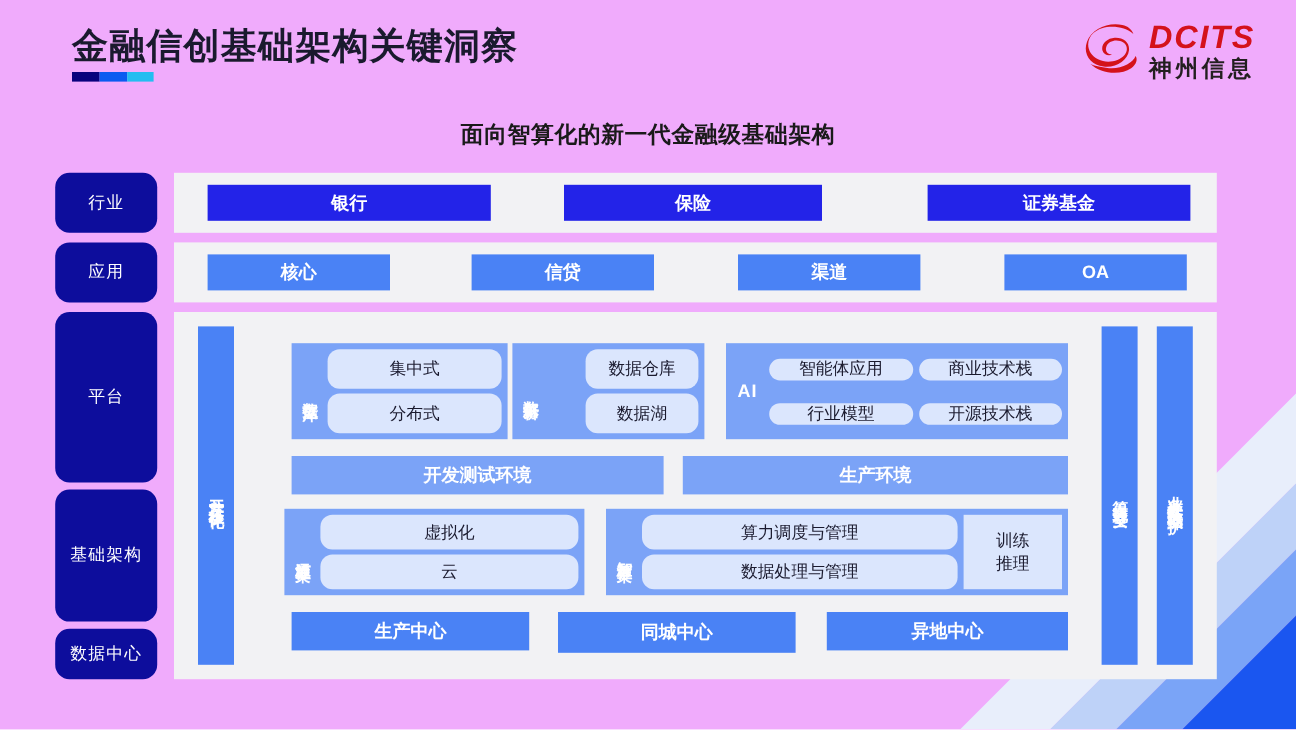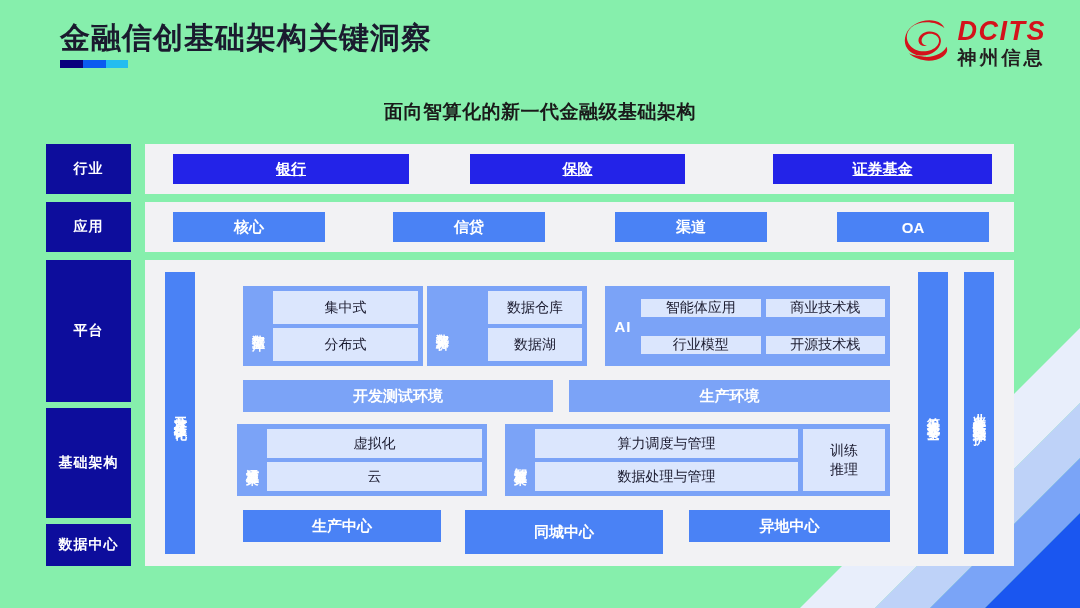--- a/index.html
+++ b/index.html
@@ -2,21 +2,21 @@
 <html><head>
 <meta charset="utf-8">
 <style>
   * { box-sizing: border-box; margin: 0; padding: 0; }
   html, body {
     width: 1080px; height: 608px;
     background: #ffffff;
     font-family: "Liberation Sans", "DejaVu Sans", sans-serif;
     overflow: hidden;
   }
-  #root { position: relative; width: 1080px; height: 608px; overflow: hidden; background:#86efac; }
+  #root { position: relative; width: 1080px; height: 608px; overflow: hidden; background:#f0abfc; }
 
   
   .deco { position:absolute; bottom:0; right:0; width:420px; height:300px; overflow:hidden; pointer-events:none; }
   .deco svg { position:absolute; bottom:0; right:0; }
 
   
   .header { position:absolute; left:0; top:0; width:1080px; height:90px; }
   .title {
     position:absolute; left:60px; top:18px;
     font-size:30px; font-weight:bold; color:#1a1a2e; letter-spacing:1px;
@@ -42,39 +42,39 @@
   }
 
   
   .diagram { position:absolute; left:46px; top:140px; width:968px; height:430px; }
 
   
   .side-label {
     position:absolute; left:0; width:85px;
     background:#0d0d9c; color:#ffffff;
     display:flex; align-items:center; justify-content:center;
-    font-size:14px; font-weight:bold; letter-spacing:1px;
+    font-size:14px; font-weight:normal; letter-spacing:1px;border-radius:12px;
   }
   .sl-industry  { top:4px;   height:50px; }
   .sl-app       { top:62px;  height:50px; }
   .sl-platform  { top:120px; height:142px; }
   .sl-infra     { top:268px; height:110px; }
   .sl-dc        { top:384px; height:42px; }
 
   
   .panel { position:absolute; left:99px; width:869px; background:#f2f2f4; }
   .p-industry { top:4px;  height:50px; }
   .p-app      { top:62px; height:50px; }
   .p-main     { top:120px; height:306px; }
 
   .chip {
     display:flex; align-items:center; justify-content:center;
     color:#ffffff; font-weight:bold; white-space:nowrap;
   }
-  .chip-industry { background:#2323e8; height:30px; font-size:15px;text-decoration:underline; }
+  .chip-industry { background:#2323e8; height:30px; font-size:15px; }
   .chip-app      { background:#4a82f5; height:30px; font-size:15px; }
 
   
   .devops {
     position:absolute; left:20px; top:12px; width:30px; height:282px;
     background:#4a82f5; color:#fff; font-size:13px; font-weight:bold;
     writing-mode:vertical-rl; text-orientation:upright;
     display:flex; align-items:center; justify-content:center; letter-spacing:2px;
   }
   .rightbar {
@@ -99,21 +99,21 @@
   }
   .group-label.horiz {
     writing-mode:horizontal-tb; text-orientation:mixed;
     width:26px; font-size:15px;
   }
   .group-items { flex:1; display:flex; flex-direction:column; gap:4px; }
   .group-row { flex:1; display:flex; gap:5px;align-items:center; }
   .cell {
     flex:1; background:#dbe6fd; color:#1a1a2e;
     display:flex; align-items:center; justify-content:center;
-    font-size:14px; white-space:nowrap;
+    font-size:14px; white-space:nowrap;border-radius:10px;
   }
 
   .wide-chip {
     position:absolute; background:#7ba3f7; color:#ffffff;
     display:flex; align-items:center; justify-content:center;
     font-size:15px; font-weight:bold; white-space:nowrap;
   }
   .dc-chip {
     position:absolute; background:#4a82f5; color:#ffffff;
     display:flex; align-items:center; justify-content:center;
@@ -237,18 +237,18 @@
           <div class="cell">算力调度与管理</div>
           <div class="cell">数据处理与管理</div>
         </div>
         <div class="tall-cell">
           <span>训练</span>
           <span>推理</span>
         </div>
       </div>
 
       <div class="dc-chip" style="left:98px; top:250px; width:198px; height:32px;">生产中心</div>
-      <div class="dc-chip" style="left:320px; top:250px; width:198px; height:44px;">同城中心</div>
+      <div class="dc-chip" style="left:320px; top:250px; width:198px; height:34px;">同城中心</div>
       <div class="dc-chip" style="left:544px; top:250px; width:201px; height:32px;">异地中心</div>
 
     </div>
   </div>
 </div>
 
 </body></html>

